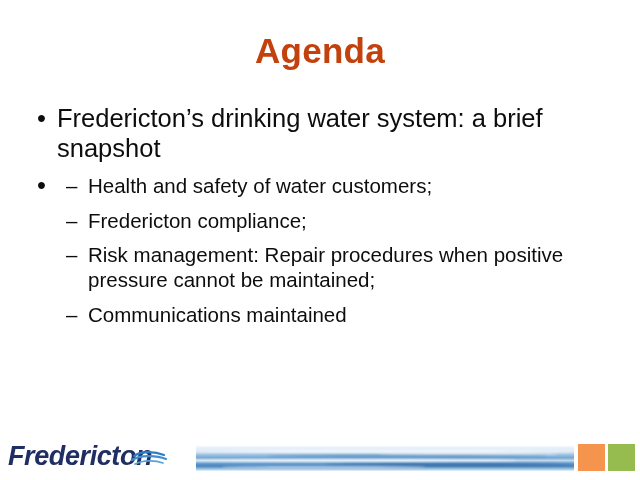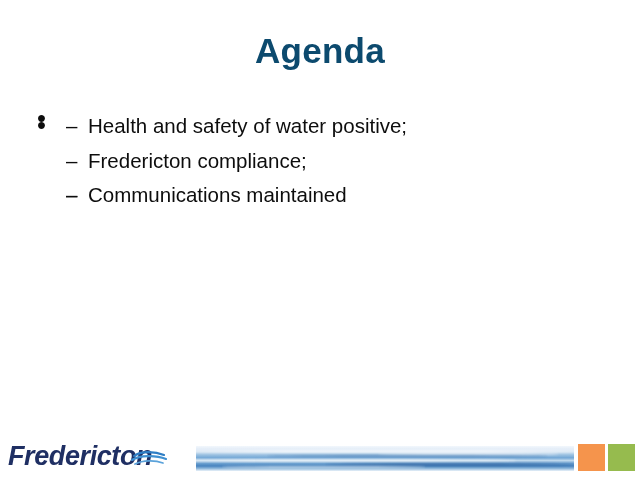--- a/index.html
+++ b/index.html
@@ -134,46 +134,48 @@
     height: 27px;
   }
   #swatch-orange { left: 578px; background: #F5944C; }
   #swatch-green  { left: 608px; background: #96BB4E; }
 </style>
 </head>
 <body>
 
 <div id="slide" style="background: rgb(255, 255, 255);">
 
-  <div id="slide-title" style="color: #0c4a6e;">Agenda</div>
+  <div id="slide-title" style="color: #c2410c;">Agenda</div>
 
   <div id="body-content">
 
     <div class="bullet-l1">
       <span class="marker">•</span>
+      <span class="btext">Fredericton’s drinking water system: a brief snapshot</span>
     </div>
 
     <div class="bullet-l1">
       <span class="marker">•</span>
     </div>
 
     <div class="sublist">
 
       <div class="bullet-l2">
         <span class="marker">–</span>
-        <span class="btext">Health and safety of water positive;</span>
+        <span class="btext">Health and safety of water customers;</span>
       </div>
 
       <div class="bullet-l2">
         <span class="marker">–</span>
         <span class="btext">Fredericton compliance;</span>
       </div>
 
       <div class="bullet-l2">
         <span class="marker">–</span>
+        <span class="btext">Risk management: Repair procedures when positive pressure cannot be maintained;</span>
       </div>
 
       <div class="bullet-l2">
         <span class="marker">–</span>
         <span class="btext">Communications maintained</span>
       </div>
 
     </div>
   </div>
 

